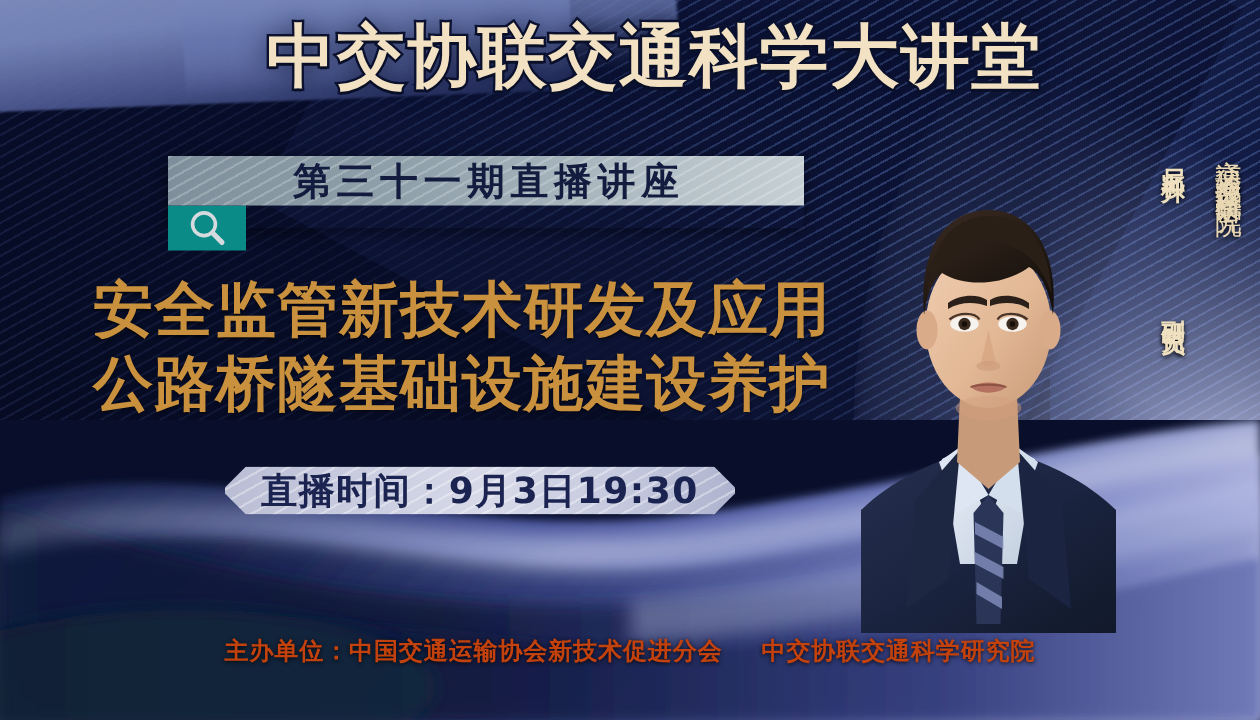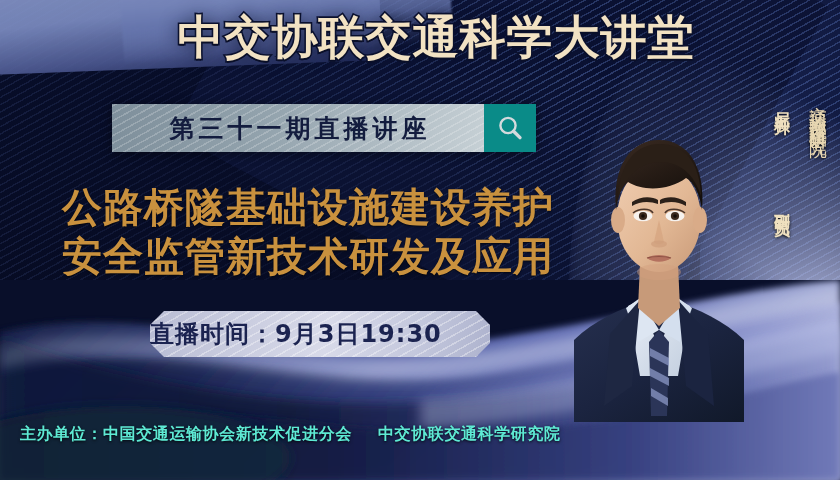--- a/index.html
+++ b/index.html
@@ -136,20 +136,21 @@
   
   .sub-banner {
     position: absolute;
     left: 112px;
     top: 104px;
     width: 424px;
     height: 48px;
     display: flex;
     align-items: stretch;
     box-shadow: 0 2px 10px rgba(0,0,0,.45);
+    flex-direction: column;
   }
   .sub-banner .sb-text {
     flex: 1;
     position: relative;
     background:
       repeating-linear-gradient(-29deg,
         rgba(255,255,255,0.00) 0px,
         rgba(255,255,255,0.00) 5px,
         rgba(255,255,255,0.20) 5px,
         rgba(255,255,255,0.20) 6.5px),
@@ -191,23 +192,24 @@
     text-align: center;
   }
   .topic .tl { display:block; white-space: nowrap; }
 
   
   .time-pill {
     position: absolute;
     left: 150px;
     top: 311px;
     width: 340px;
-    height: 46px;
+    height: 32px;
     display: flex;
     align-items: center;
+    justify-content: center;
     background:
       repeating-linear-gradient(-29deg,
         rgba(255,255,255,0.00) 0px,
         rgba(255,255,255,0.00) 6px,
         rgba(255,255,255,0.34) 6px,
         rgba(255,255,255,0.34) 7.5px),
       linear-gradient(100deg, #b9bdd4 0%, #c9ccdf 26%, #d8dae9 52%, #c4c8dd 78%, #aeb3ce 100%);
     clip-path: polygon(14px 0, calc(100% - 14px) 0, 100% 14px, 100% calc(100% - 14px), calc(100% - 14px) 100%, 14px 100%, 0 calc(100% - 14px), 0 14px);
     box-shadow: 0 3px 12px rgba(0,0,0,.5);
   }
@@ -218,28 +220,28 @@
     color: #1b2350;
     font-family: "DejaVu Sans", "Liberation Sans", sans-serif;
     white-space: nowrap;
   }
 
   
   .footer {
     position: absolute;
     left: 0; right: 0;
     top: 424px;
+    text-align: center;
     font-size: 16px;
     font-weight: bold;
     letter-spacing: .6px;
-    color: #5eead4;
+    color: #c2410c;
     font-family: "DejaVu Sans", "Liberation Sans", sans-serif;
     text-shadow: 0 1px 3px rgba(0,0,0,.85);
     white-space: nowrap;
-    margin-left: 20px;
   }
   .footer .gap { display:inline-block; width: 26px; }
 
   
   .vcol {
     position: absolute;
     writing-mode: vertical-rl;
     text-orientation: upright;
     font-family: "DejaVu Sans", "Liberation Sans", sans-serif;
     color: #ead9b4;
@@ -440,22 +442,22 @@
     </div>
     <div class="sb-icon">
       <svg width="30" height="30" viewBox="0 0 30 30" aria-hidden="true">
         <circle cx="13" cy="12.5" r="7.6" fill="none" stroke="#d4dadd" stroke-width="2.4"></circle>
         <line x1="18.6" y1="18.2" x2="25" y2="24.6" stroke="#d4dadd" stroke-width="3.4" stroke-linecap="round"></line>
       </svg>
     </div>
   </div>
 
   <div class="topic">
+    <span class="tl">安全监管新技术研发及应用</span>
     <span class="tl">公路桥隧基础设施建设养护</span>
-    <span class="tl">安全监管新技术研发及应用</span>
   </div>
 
   <div class="time-pill">
     <span>直播时间：9月3日19:30</span>
   </div>
 
   <div class="vcol vcol-org">交通运输部公路科学研究院</div>
   <div class="vcol vcol-name">尼颖升</div>
   <div class="vcol vcol-role">副研究员</div>
 

